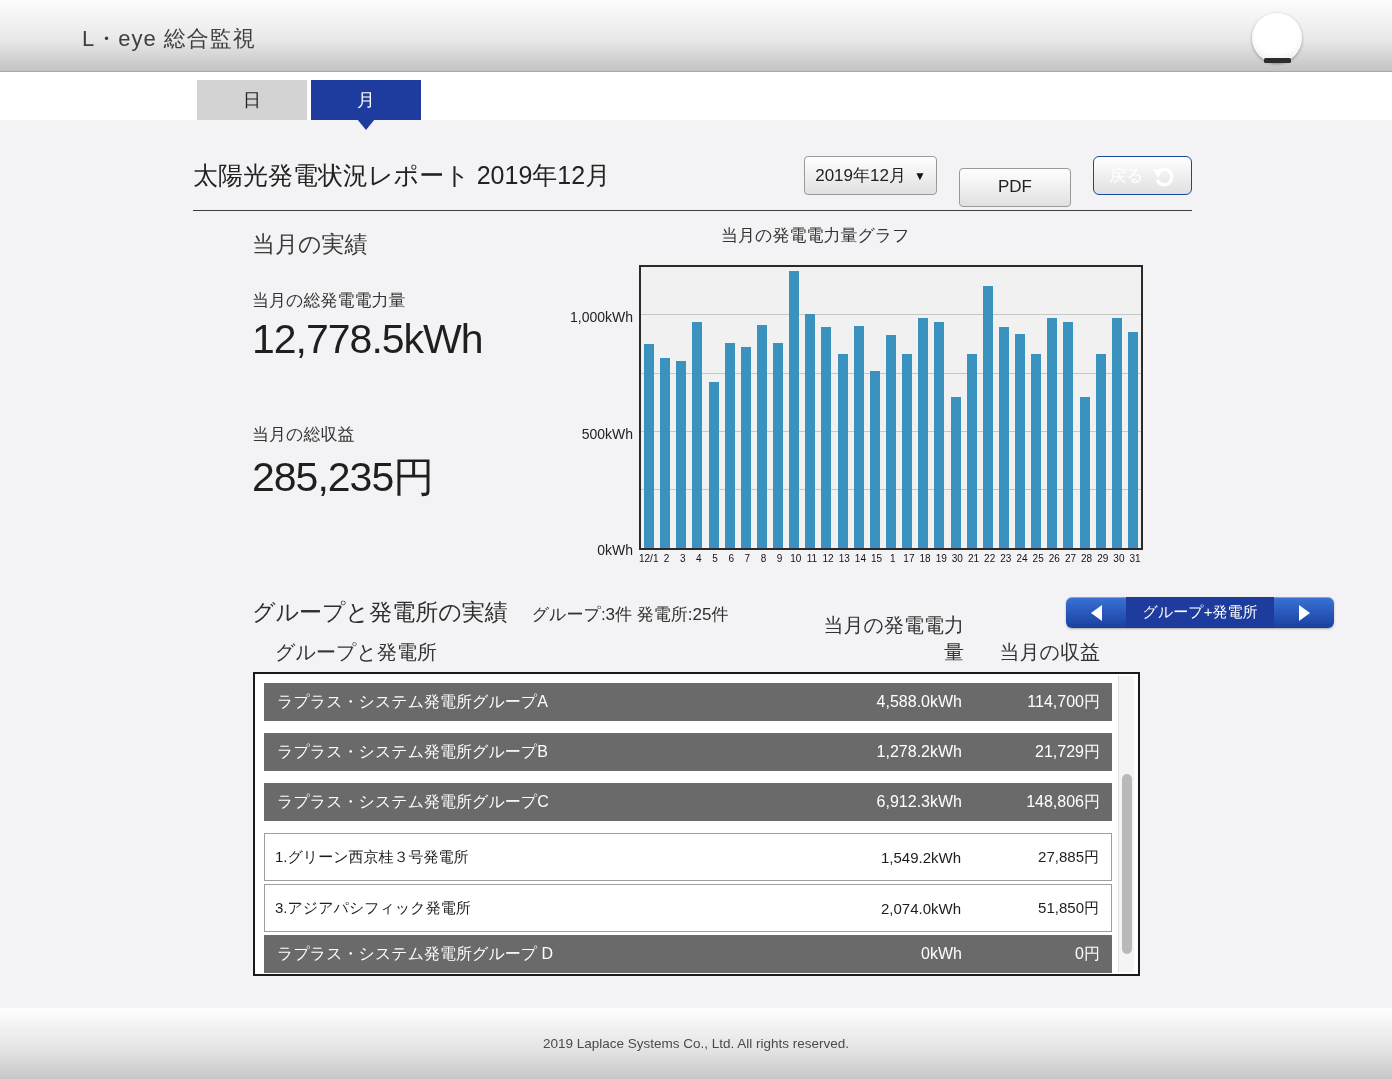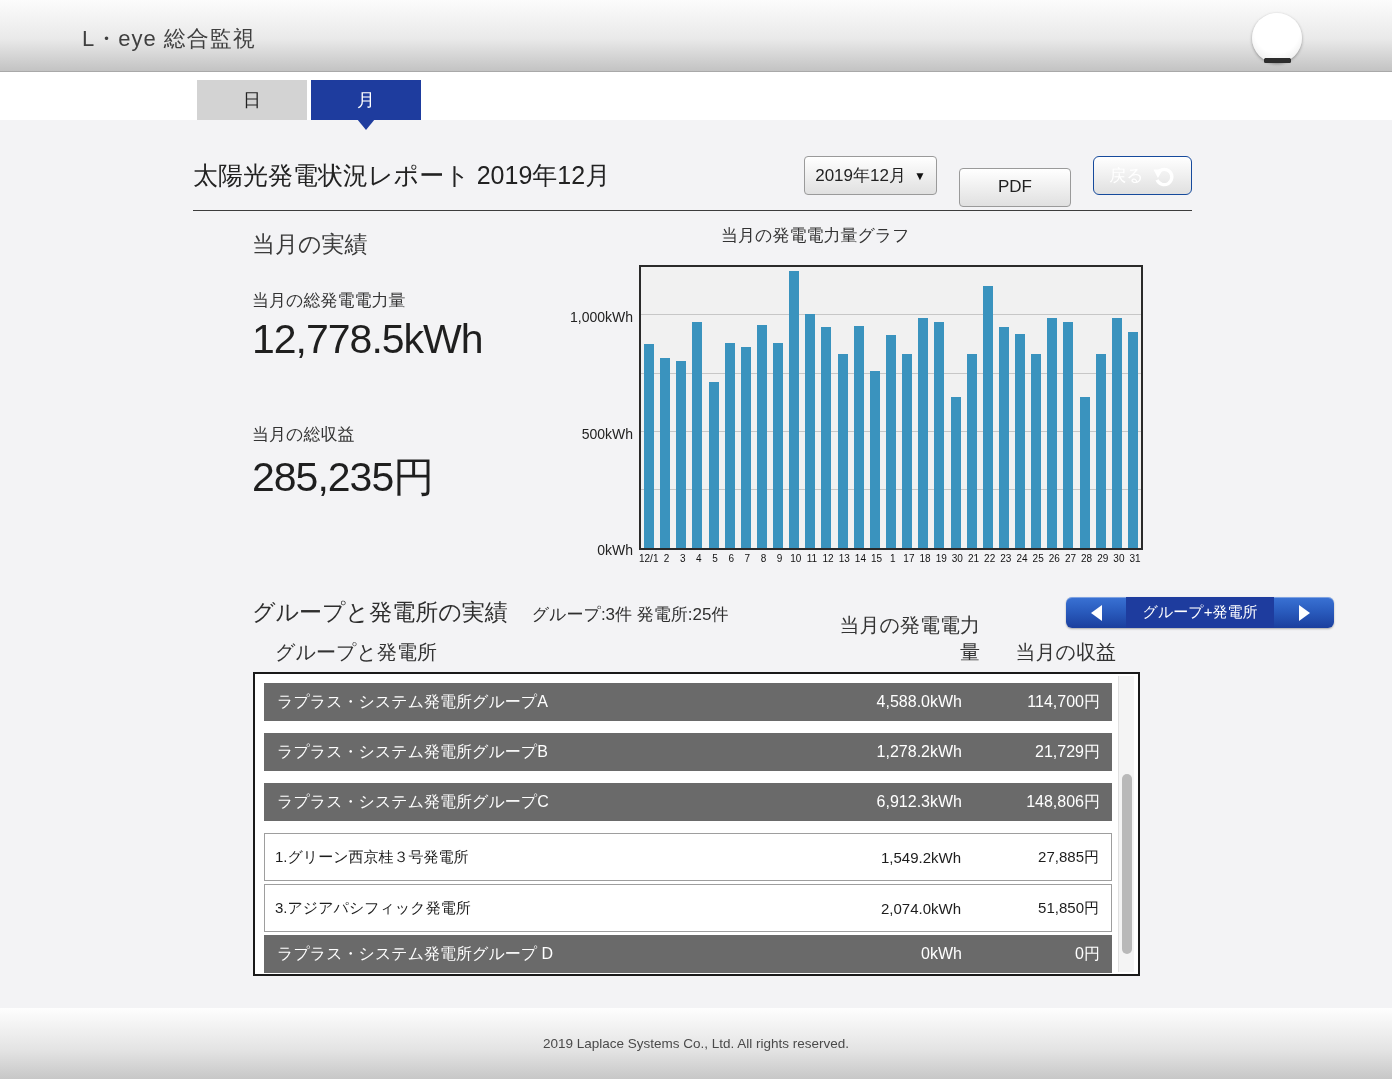--- a/index.html
+++ b/index.html
@@ -119,21 +119,21 @@
     color: #fff; font-size: 15px; display: flex; align-items: center; justify-content: center;
     white-space: nowrap;
   }
   
   .table-colheads {
     margin: 16px 0 0 253px; width: 887px; height: 22px;
     display: flex; align-items: flex-end; font-size: 20px; color: #333;
   }
   .col-name { flex: 1; padding-left: 22px; }
   .col-energy { width: 150px; text-align: right; margin-right: 8px; }
-  .col-revenue { width: 128px; text-align: right; margin-right: 24px; }
+  .col-revenue { width: 128px; text-align: right; margin-right: 40px; }
   .table-container {
     margin: 6px 0 0 253px; width: 887px; height: 304px;
     background: #ffffff; border: 2px solid #1a1a1a;
     position: relative; overflow: hidden;
     padding: 9px 26px 0 9px;
   }
   .t-row {
     display: flex; align-items: center; font-size: 16px;
   }
   .t-row.group {

